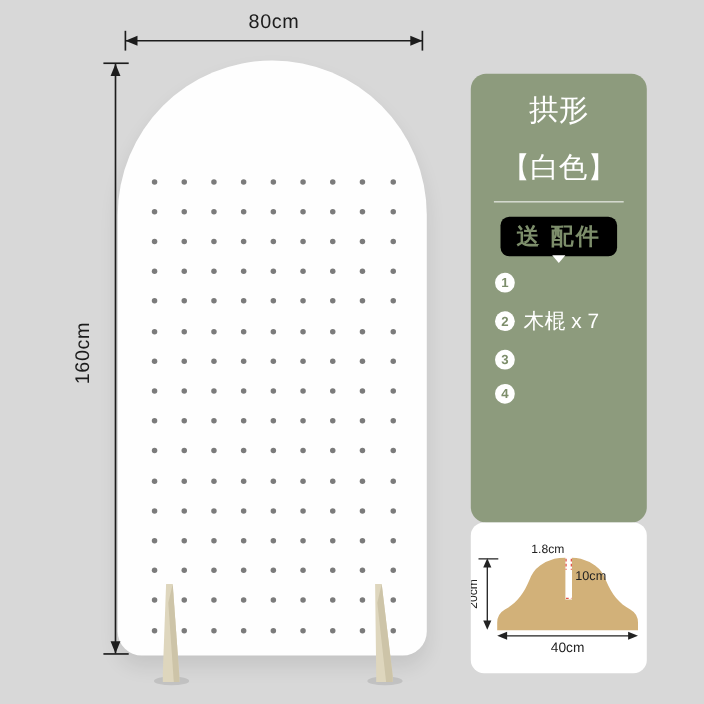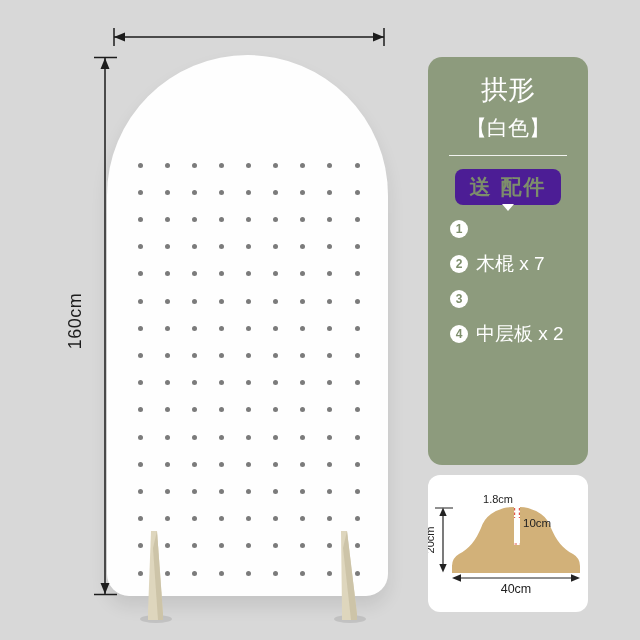--- a/index.html
+++ b/index.html
@@ -32,31 +32,31 @@
     letter-spacing:0.5px;
   }
   .dim-label.w{left:113px;top:9px;width:272px;text-align:center;}
   .dim-label.h{
     left:44px;top:310px;width:64px;height:22px;text-align:center;
     transform:rotate(-90deg);
   }
 
   
   .info-card{
-    position:absolute;left:428px;top:57px;width:160px;height:408px;
+    position:absolute;left:428px;top:67px;width:160px;height:408px;
     background:#8d9b7d;border-radius:14px;z-index:5;
     color:#ffffff;text-align:center;
   }
   .info-title{margin-top:14px;font-size:27px;line-height:38px;font-weight:500;}
-  .color-tag{margin-top:5px;font-size:21px;font-weight:500;}
+  .color-tag{margin-top:16px;font-size:26px;font-weight:500;}
   .divider{width:118px;height:1px;background:rgba(255,255,255,0.88);margin:13px auto 0;}
   .size-text{margin-top:11px;font-size:20px;letter-spacing:0.5px;}
   .gift-wrap{position:relative;margin-top:13px;height:36px;}
   .gift-box{
-    display:inline-block;background:#4c1d95;color:#7d8e6b;
+    display:inline-block;background:#000000;color:#7d8e6b;
     font-size:21px;font-weight:600;letter-spacing:2px;
     padding:4px 15px;border-radius:8px;
   }
   .gift-tail{
     position:absolute;left:50%;top:35px;margin-left:-6px;
     width:0;height:0;border-left:6px solid transparent;
     border-right:6px solid transparent;border-top:7px solid #ffffff;
   }
   .acc-list{margin-top:15px;text-align:left;padding-left:22px;}
   .acc-row{display:flex;align-items:center;margin-bottom:13px;}
@@ -250,20 +250,21 @@
     <polygon points="384,37 373,32.5 373,41.5" fill="#1c1c1c"></polygon>
     <g stroke="#1c1c1c" stroke-width="1.5">
       <line x1="105" y1="58" x2="105" y2="594"></line>
       <line x1="94" y1="57.5" x2="117" y2="57.5"></line>
       <line x1="94" y1="594.5" x2="117" y2="594.5"></line>
     </g>
     <polygon points="105,58 100.5,69 109.5,69" fill="#1c1c1c"></polygon>
     <polygon points="105,594 100.5,583 109.5,583" fill="#1c1c1c"></polygon>
   </svg>
 
+  <div class="dim-label w">80cm</div>
   <div class="dim-label h">160cm</div>
 
   <div class="info-card" style="background: rgb(141, 155, 125);">
     <div class="info-title">
       <div>拱形</div>
     </div>
     <div class="color-tag">【白色】</div>
     <div class="divider"></div>
     <div class="gift-wrap">
       <span class="gift-box">送 配件</span>
@@ -275,21 +276,20 @@
         </div>
         <div class="acc-row">
           <span class="acc-num">2</span>
           <span class="acc-label">木棍 x 7</span>
         </div>
         <div class="acc-row">
           <span class="acc-num">3</span>
         </div>
         <div class="acc-row">
           <span class="acc-num">4</span>
-          <span class="acc-label">中层板 x 2</span>
         </div>
       </div>
   </div>
 
   <div class="base-card">
     <svg width="160" height="137" viewBox="0 0 160 137">
       <path fill="#d2b179" d="M 24 98 L 24 91 Q 24 83 31 79 C 41 74 48 65 53 53 Q 56 44 63 39 Q 69 35 76 33 Q 80 32 86 32 L 86 70 L 92 70 L 92 32 Q 96 32 100 33 Q 107 35 113 39 Q 120 44 123 53 C 128 65 135 74 145 79 Q 152 83 152 91 L 152 98 Z"></path>
       <g stroke="#e2574c" stroke-width="1.2" stroke-dasharray="2.5,2">
         <line x1="86.6" y1="33" x2="86.6" y2="43"></line>
         <line x1="91.4" y1="33" x2="91.4" y2="43"></line>

